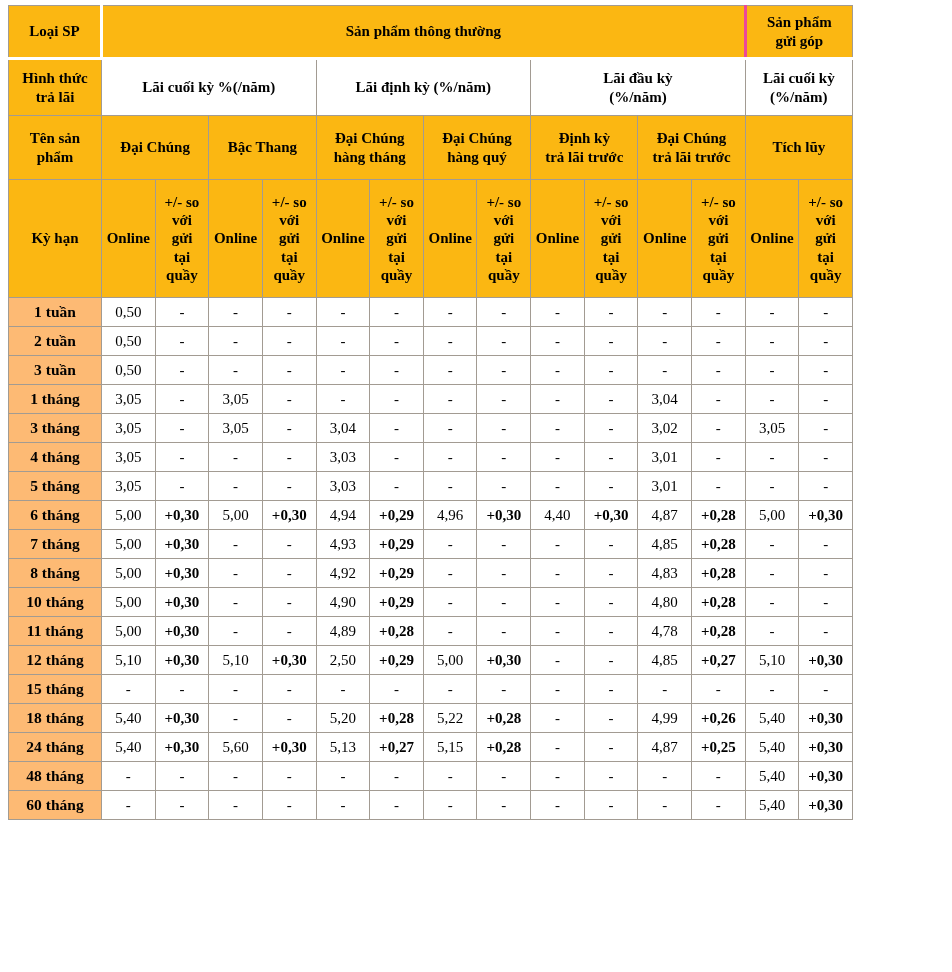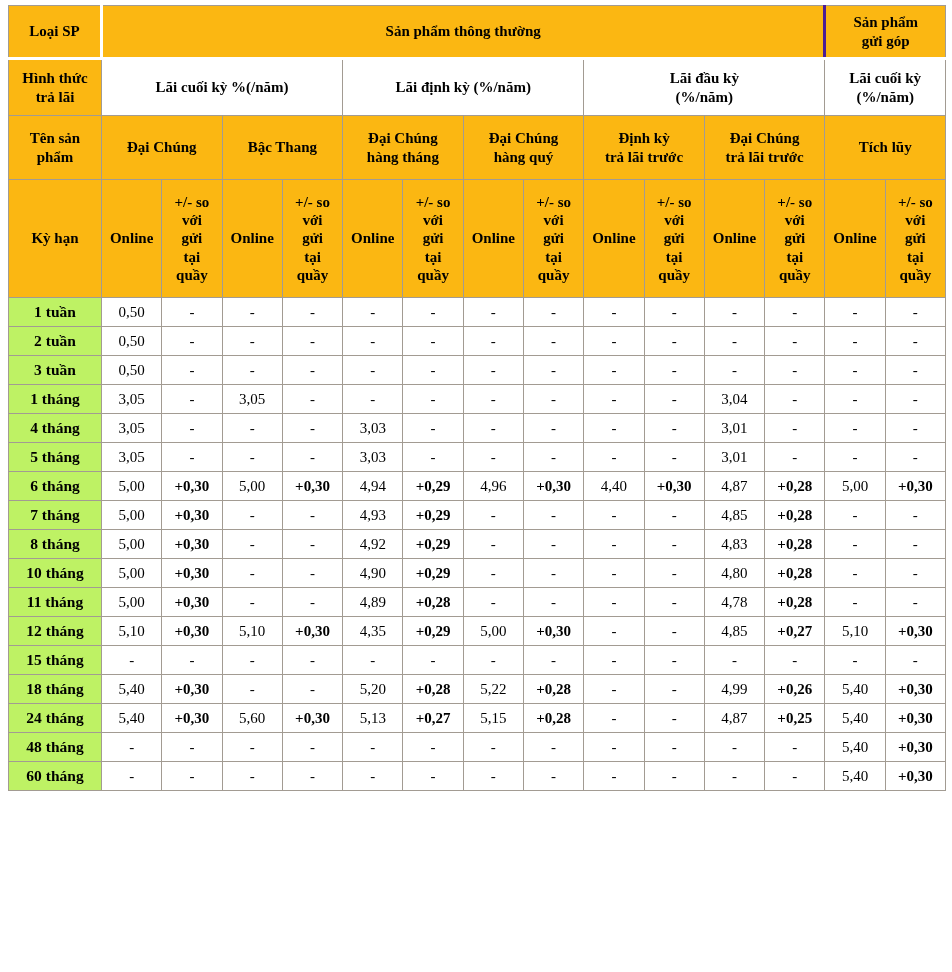--- a/index.html
+++ b/index.html
@@ -6,49 +6,49 @@
   html, body {
     margin: 0; padding: 0;
     width: 952px; height: 972px;
     background: #ffffff;
     font-family: "Liberation Serif", "DejaVu Serif", serif;
     color: #000000;
   }
   table.rate-table {
     border-collapse: collapse;
     table-layout: fixed;
-    width: 938px;
+    width: 845px;
     margin: 5px 0 0 8px;
     padding-left: 12px;
   }
   col.col-term { width: 93px; }
   th, td {
     border: 1px solid #a29b92;
     text-align: center;
     vertical-align: middle;
     padding: 1px 2px;
     overflow: hidden;
   }
   .y { background: #FBB712; }
   .w { background: #ffffff; }
   thead th {
     font-weight: bold;
     font-size: 15px;
     line-height: 1.22;
     white-space: pre-line;
   }
   .r1 { height: 53px; border-bottom: 3px solid #ffffff; }
-  .gapv { border-left: 3px solid #ffffff; border-right: 3px solid #4c1d95; }
+  .gapv { border-left: 3px solid #ffffff; border-right: 3px solid #ec4899; }
   .r2 { height: 57px; }
   .r3 { height: 64px; }
   .r4 { height: 118px; }
   .r4.online-h { font-weight: bold; }
   tbody tr { height: 29px; }
   tbody th.term {
-    background: #bef264;
+    background: #fdba74;
     font-size: 15.5px;
     font-weight: bold;
   }
   tbody td {
     font-size: 15px;
     font-weight: normal;
   }
   tbody td.delta { font-weight: bold; }
 </style>
 </head>
@@ -213,20 +213,37 @@
         <td>-</td>
         <td>-</td>
         <td>-</td>
         <td>-</td>
         <td>3,04</td>
         <td>-</td>
         <td>-</td>
         <td>-</td>
       </tr>
       <tr>
+        <th class="term">3 tháng</th>
+        <td>3,05</td>
+        <td>-</td>
+        <td>3,05</td>
+        <td>-</td>
+        <td>3,04</td>
+        <td>-</td>
+        <td>-</td>
+        <td>-</td>
+        <td>-</td>
+        <td>-</td>
+        <td>3,02</td>
+        <td>-</td>
+        <td>3,05</td>
+        <td>-</td>
+      </tr>
+      <tr>
         <th class="term">4 tháng</th>
         <td>3,05</td>
         <td>-</td>
         <td>-</td>
         <td>-</td>
         <td>3,03</td>
         <td>-</td>
         <td>-</td>
         <td>-</td>
         <td>-</td>
@@ -337,21 +354,21 @@
         <td class="delta">+0,28</td>
         <td>-</td>
         <td>-</td>
       </tr>
       <tr>
         <th class="term">12 tháng</th>
         <td>5,10</td>
         <td class="delta">+0,30</td>
         <td>5,10</td>
         <td class="delta">+0,30</td>
-        <td>4,35</td>
+        <td>2,50</td>
         <td class="delta">+0,29</td>
         <td>5,00</td>
         <td class="delta">+0,30</td>
         <td>-</td>
         <td>-</td>
         <td>4,85</td>
         <td class="delta">+0,27</td>
         <td>5,10</td>
         <td class="delta">+0,30</td>
       </tr>

